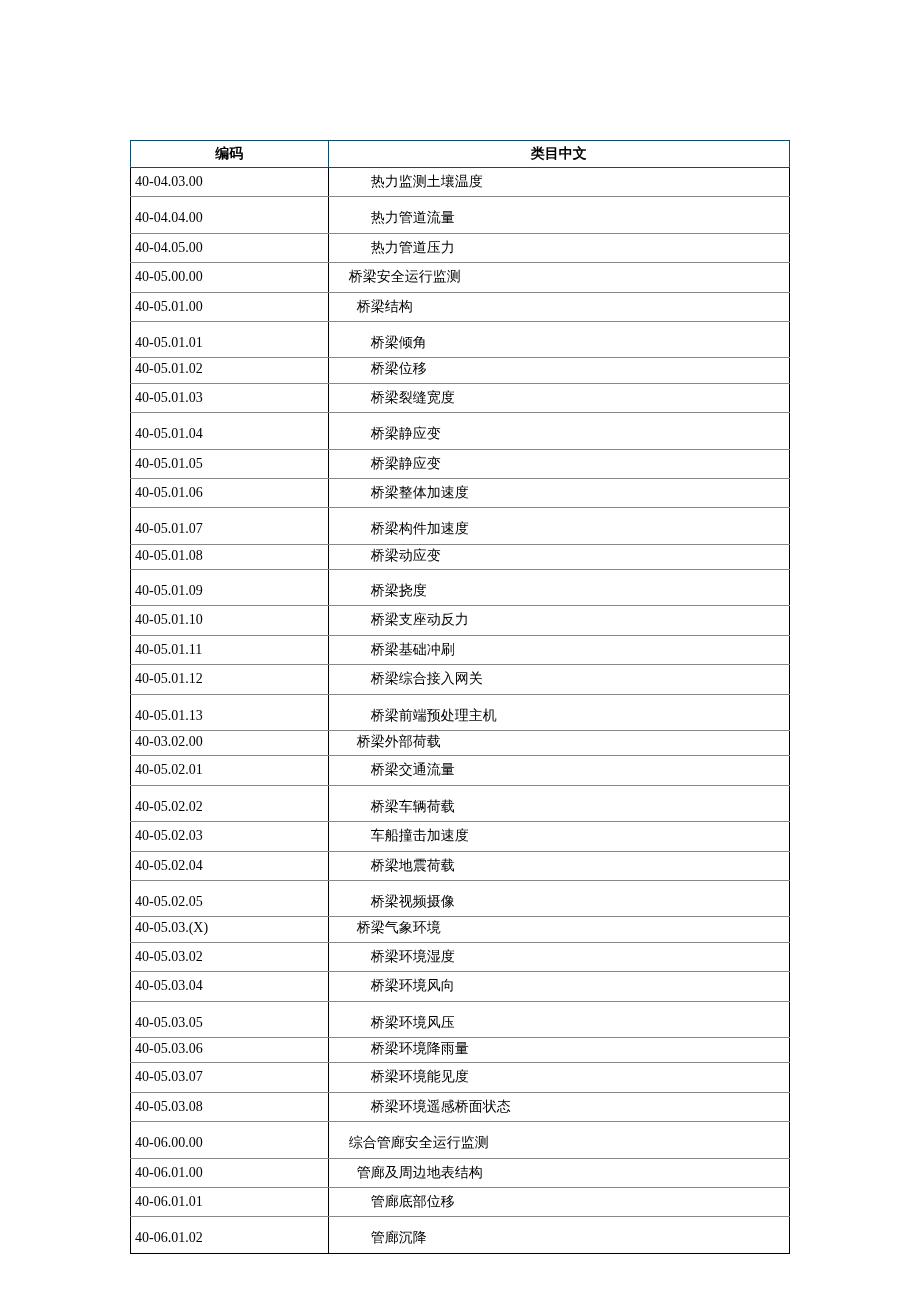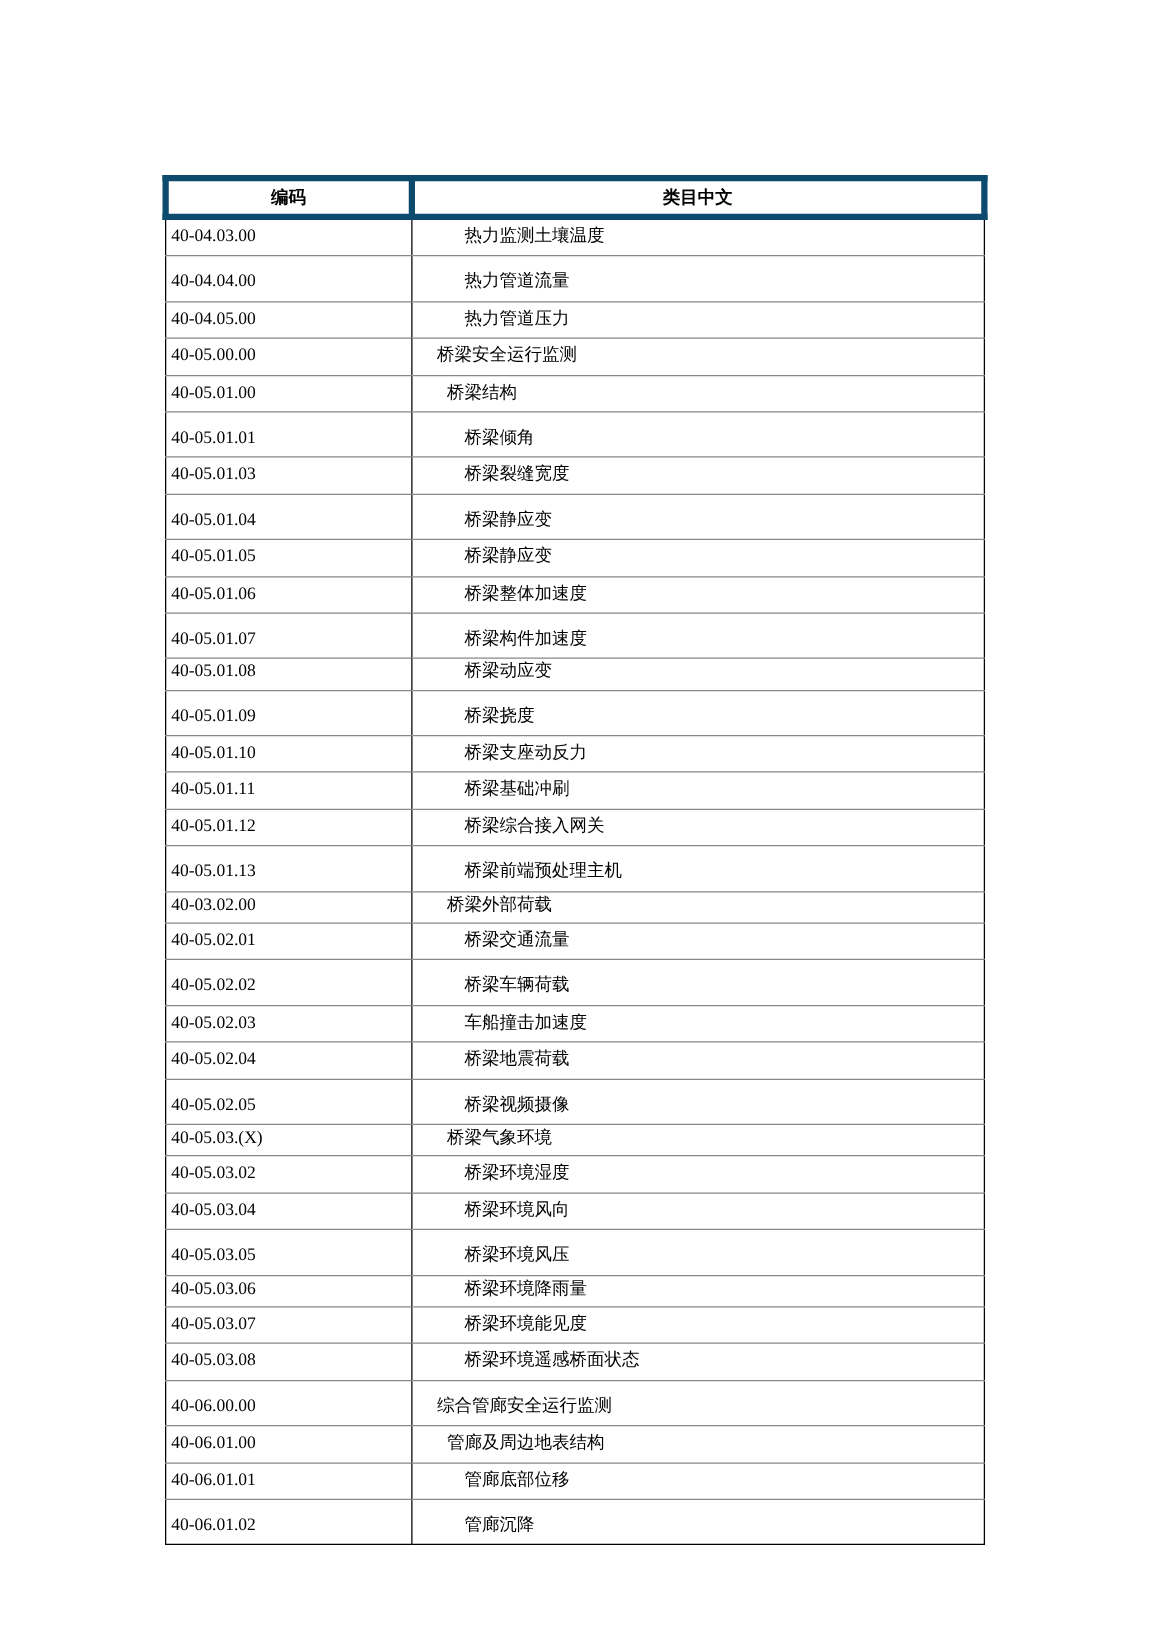--- a/index.html
+++ b/index.html
@@ -21,21 +21,21 @@
     }
     col.col-code {
       width: 30%;
     }
     col.col-name {
       width: 70%;
     }
     th {
       font-weight: bold;
       text-align: center;
-      border: 5px solid #0c4a6e;
+      border: 1px solid #0c4a6e;
       padding: 4px 2px;
       font-size: 14px;
       vertical-align: middle;
     }
     td {
       border-left: 1px solid #000;
       border-right: 1px solid #000;
       border-bottom: 1px solid #888;
       padding: 3px 2px 3px 4px;
       font-size: 14px;
@@ -94,20 +94,24 @@
         <td class="cell-name indent-0">桥梁安全运行监测</td>
       </tr>
       <tr>
         <td class="cell-code">40-05.01.00</td>
         <td class="cell-name indent-1">桥梁结构</td>
       </tr>
       <tr class="tall">
         <td class="cell-code">40-05.01.01</td>
         <td class="cell-name indent-2">桥梁倾角</td>
       </tr>
+      <tr class="short">
+        <td class="cell-code">40-05.01.02</td>
+        <td class="cell-name indent-2">桥梁位移</td>
+      </tr>
       <tr>
         <td class="cell-code">40-05.01.03</td>
         <td class="cell-name indent-2">桥梁裂缝宽度</td>
       </tr>
       <tr class="tall">
         <td class="cell-code">40-05.01.04</td>
         <td class="cell-name indent-2">桥梁静应变</td>
       </tr>
       <tr>
         <td class="cell-code">40-05.01.05</td>

